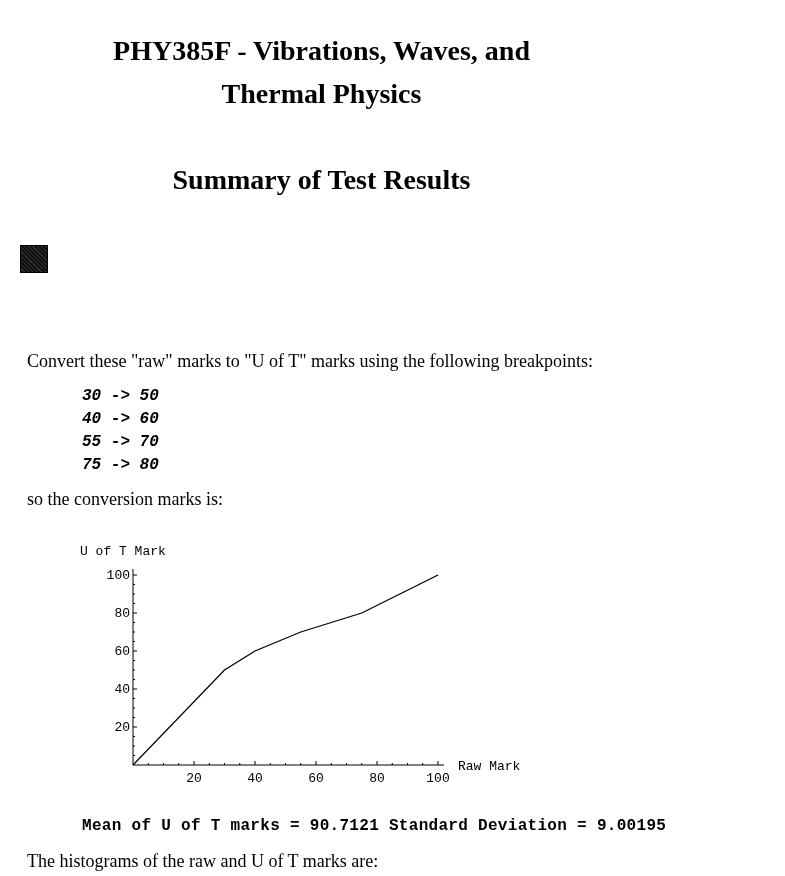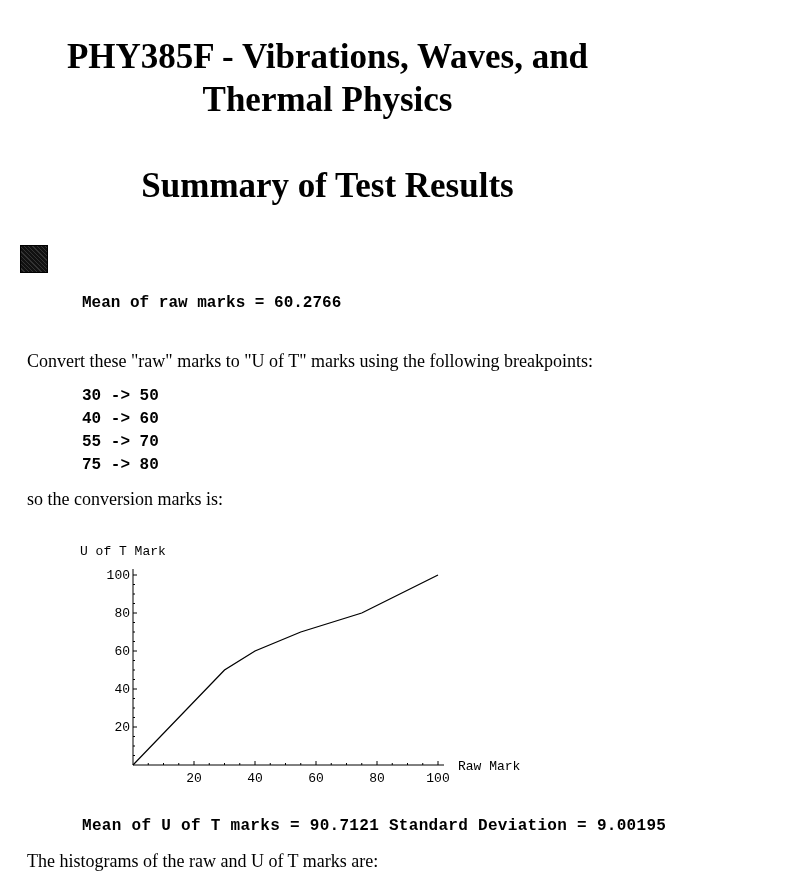--- a/index.html
+++ b/index.html
@@ -3,21 +3,21 @@
 <meta charset="utf-8">
 <style>
   html, body { margin: 0; padding: 0; background: #ffffff; }
   body {
     width: 785px; height: 876px; overflow: hidden; position: relative;
     font-family: "Liberation Serif", serif; color: #000;
   }
   .title {
     position: absolute; left: 0; width: 643px; text-align: center;
     font-family: "Liberation Serif", serif; font-weight: bold;
-    font-size: 35px; line-height: 42px; margin: 6px;
+    font-size: 28px; line-height: 42px; margin: 0;
   }
   #t1 { top: 30px; }
   #t2 { top: 73px; }
   #t3 { top: 159px; }
   .section-head {
     position: absolute; left: 20px; top: 245px; display: flex; align-items: center;
     font-family: "Liberation Serif", serif; font-weight: bold; font-size: 28px;
   }
   .section-head .cell-icon {
     width: 26px; height: 26px; background: #111; margin-right: 4px;
@@ -27,40 +27,40 @@
   .mono {
     position: absolute; font-family: "Liberation Mono", monospace; font-weight: bold;
     font-size: 16px; line-height: 23px; white-space: pre; margin: 0;
   }
   .text {
     position: absolute; left: 27px; font-family: "Liberation Serif", serif;
     font-size: 18px; line-height: 22px; margin: 0;
   }
   #stats1 { left: 82px; top: 292px; }
   #p1 { top: 350px; }
-  #breaks { left: 82px; top: 385px; }
+  #breaks { left: 82px; top: 385px; font-style: italic; }
   #p2 { top: 488px; }
   #stats2 { left: 82px; top: 815px; letter-spacing: 0.3px; }
   #p3 { top: 850px; text-align: center; }
   .chart { position: absolute; left: 70px; top: 535px; width: 480px; height: 255px; }
   .chart svg { position: absolute; left: 0; top: 0; overflow: visible; }
   .chart text { font-family: "Liberation Mono", monospace; font-size: 13px; fill: #000; }
 </style>
 </head>
 <body>
 
 <h1 class="title" id="t1">PHY385F - Vibrations, Waves, and</h1>
 <h1 class="title" id="t2">Thermal Physics</h1>
 <h1 class="title" id="t3">Summary of Test Results</h1>
 
 <div class="section-head">
   <span class="cell-icon"></span>
 </div>
 
-<div class="mono" id="stats1"><div>Mean of raw marks = 60.2766</div></div>
+<div class="mono" id="stats1"></div>
 
 <p class="text" id="p1">Convert these "raw" marks to "U of T" marks using the following breakpoints:</p>
 
 <div class="mono" id="breaks"><div>30 -&gt; 50</div><div>40 -&gt; 60</div><div>55 -&gt; 70</div><div>75 -&gt; 80</div></div>
 
 <p class="text" id="p2">so the conversion marks is:</p>
 
 <div class="chart">
   <svg id="plot" width="480" height="255" xmlns="http://www.w3.org/2000/svg">
       <line x1="63" y1="230" x2="374" y2="230" stroke="#000" stroke-width="1"></line>

